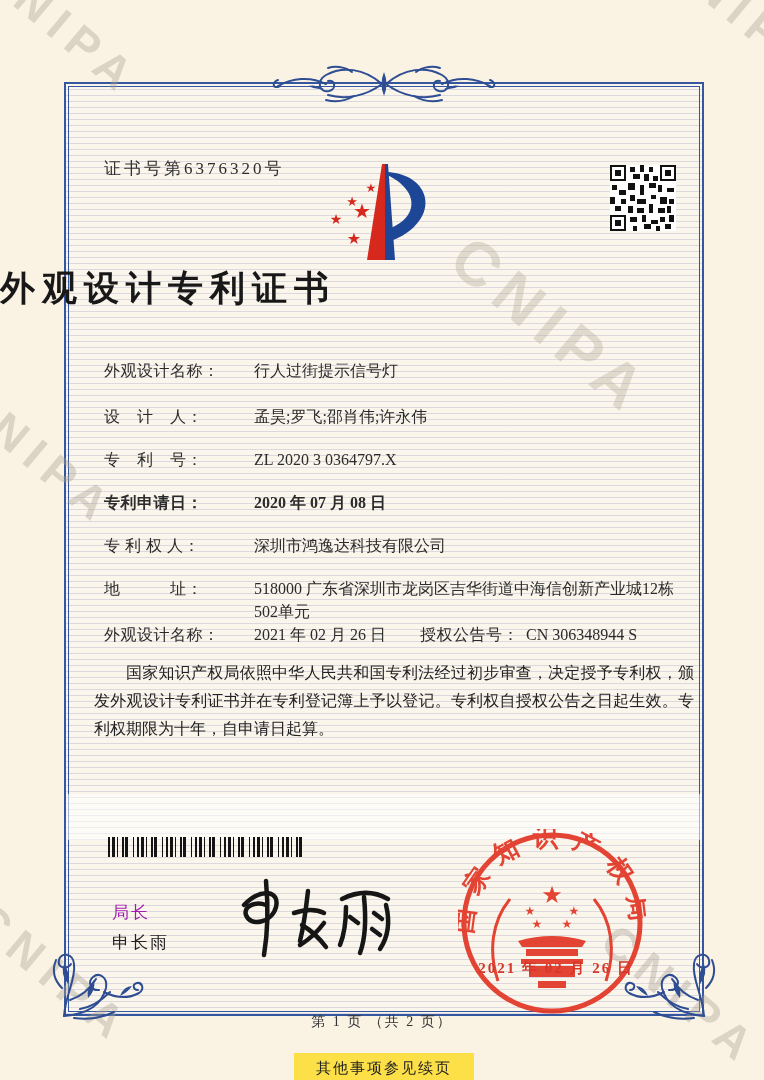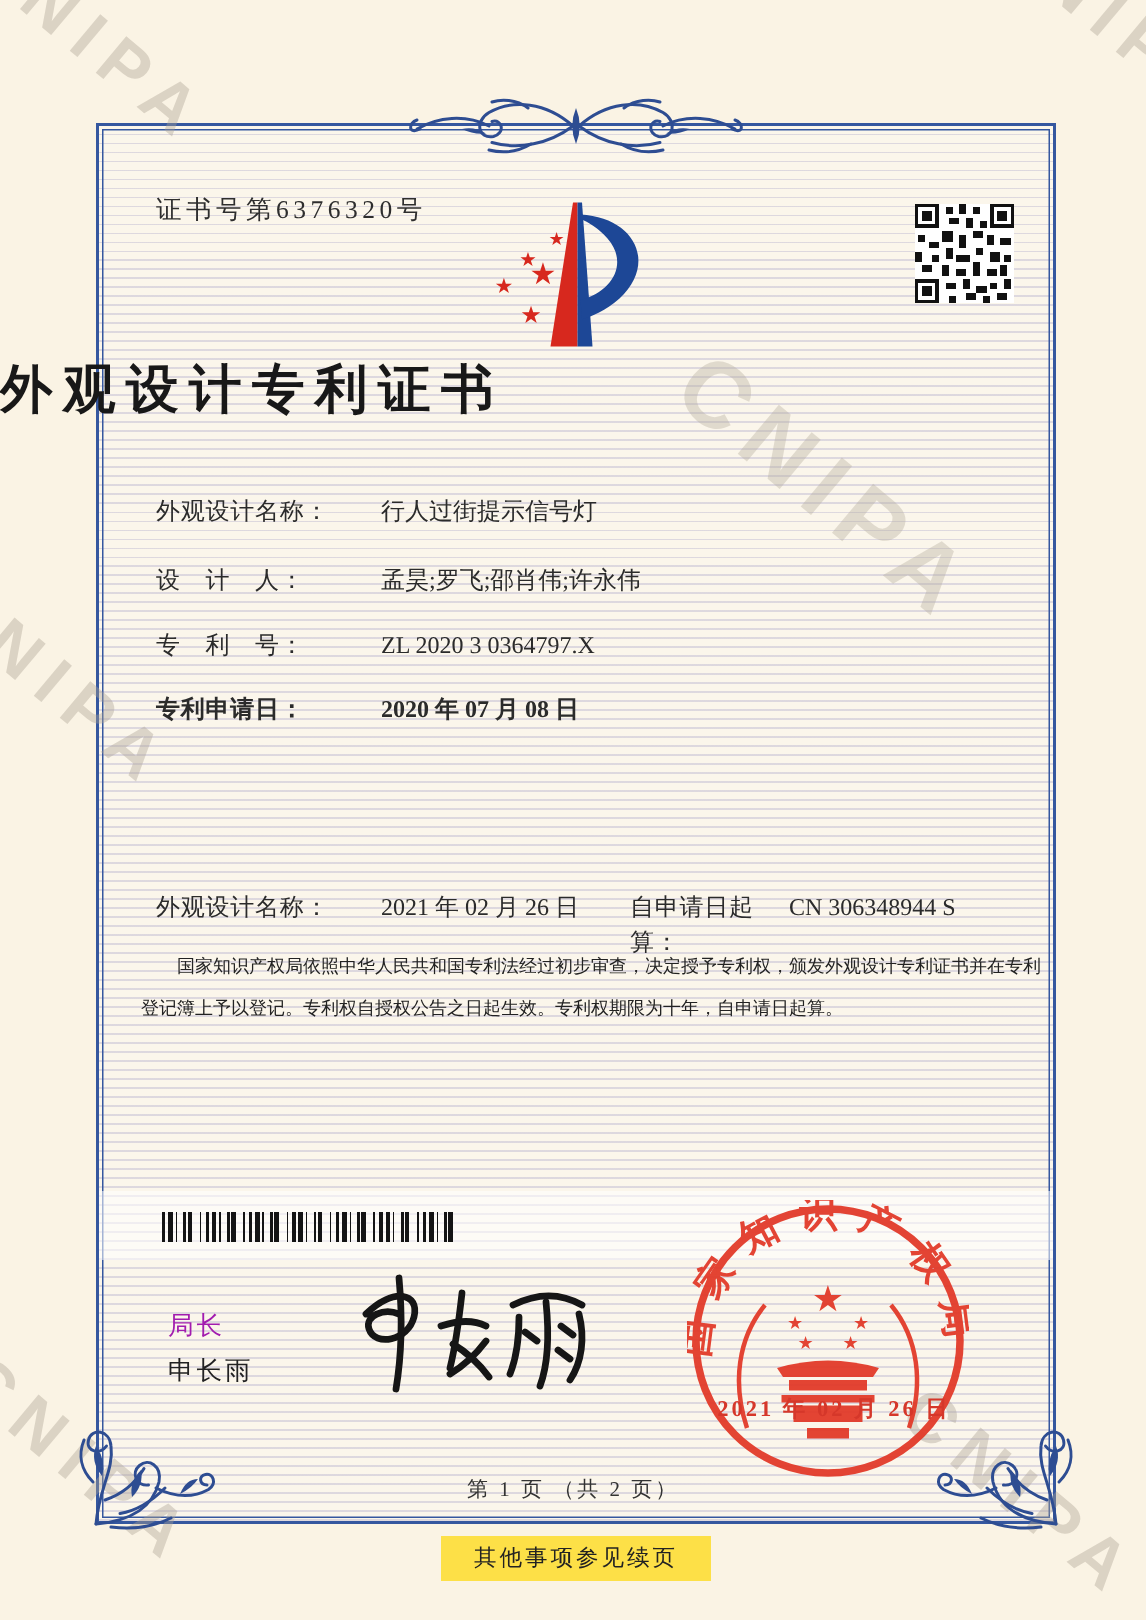--- a/index.html
+++ b/index.html
@@ -40,21 +40,21 @@
   .band {
     position:absolute; left:66px; top:794px; width:636px; height:46px;
     background:rgba(255,255,255,.55); z-index:2;
   }
   
   .orn { position:absolute; z-index:3; pointer-events:none; }
   .orn-top { left:264px; top:58px; }
   .orn-bl  { left:40px;  top:928px; }
   .orn-br  { left:618px; top:928px; }
   
-  .content { position:absolute; inset:0; z-index:4; }
+  .content { position:absolute; inset:0; z-index:4;margin-top:29px; }
   .cert-no {
     position:absolute; left:104px; top:128px;
     font-size:17px; letter-spacing:3px; color:#2e2e2e;
   }
   .qr { position:absolute; left:610px; top:136px; width:66px; height:66px; }
   .logo { position:absolute; left:326px; top:131px; width:118px; height:106px; }
   .title {
     position:absolute; left:0; right:0; top:236px; text-align:left;
     font-size:35px; font-weight:bold; letter-spacing:7px; color:#181818;
   }
@@ -64,21 +64,21 @@
   }
   .flabel { display:inline-block; width:150px; vertical-align:top; letter-spacing:.5px; }
   .fvalue { display:inline-block; width:430px; vertical-align:top; }
   .r1 { top:330px;font-family:Liberation Serif, serif; } .r2 { top:376px; } .r3 { top:419px; }
   .r4 { top:462px;font-weight:bold; } .r5 { top:505px; } .r6 { top:548px; }
   .r7 { top:594px; }
   .pair2 { position:absolute; left:316px; top:0; }
   .pair2 .flabel { width:106px; }
   .body-text {
     position:absolute; left:94px; top:630px; width:600px;
-    font-size:12px; line-height:28px; color:#222;
+    font-size:16px; line-height:28px; color:#222;
     text-align:justify;
   }
   .body-text p { text-indent:2em; }
   .barcode {
     position:absolute; left:108px; top:808px; width:196px; height:20px;
     background:
       repeating-linear-gradient(90deg,
         #141414 0 2px, transparent 2px 4px,
         #141414 4px 7px, transparent 7px 9px,
         #141414 9px 10px, transparent 10px 14px,
@@ -235,23 +235,29 @@
     </div>
     <div class="field-row r2">
       <span class="flabel">设　计　人：</span><span class="fvalue">孟昊;罗飞;邵肖伟;许永伟</span>
     </div>
     <div class="field-row r3">
       <span class="flabel">专　利　号：</span><span class="fvalue">ZL 2020 3 0364797.X</span>
     </div>
     <div class="field-row r4">
       <span class="flabel">专利申请日：</span><span class="fvalue">2020 年 07 月 08 日</span>
     </div>
+    <div class="field-row r5">
+      <span class="flabel">专 利 权 人：</span><span class="fvalue">深圳市鸿逸达科技有限公司</span>
+    </div>
+    <div class="field-row r6">
+      <span class="flabel">地　　　址：</span><span class="fvalue">518000 广东省深圳市龙岗区吉华街道中海信创新产业城12栋502单元</span>
+    </div>
     <div class="field-row r7">
       <span><span class="flabel">外观设计名称：</span><span>2021 年 02 月 26 日</span></span>
-      <span class="pair2"><span class="flabel">自申请日起算：</span><span>CN 306348944 S</span></span>
+      <span class="pair2"><span class="flabel">授权公告号：</span><span>CN 306348944 S</span></span>
     </div>
 
     <div class="body-text">
       <p>国家知识产权局依照中华人民共和国专利法经过初步审查，决定授予专利权，颁发外观设计专利证书并在专利登记簿上予以登记。专利权自授权公告之日起生效。专利权期限为十年，自申请日起算。</p>
     </div>
 
     <div class="barcode"></div>
 
     <div class="sig-role">局长</div>
     <div class="sig-name">申长雨</div>

